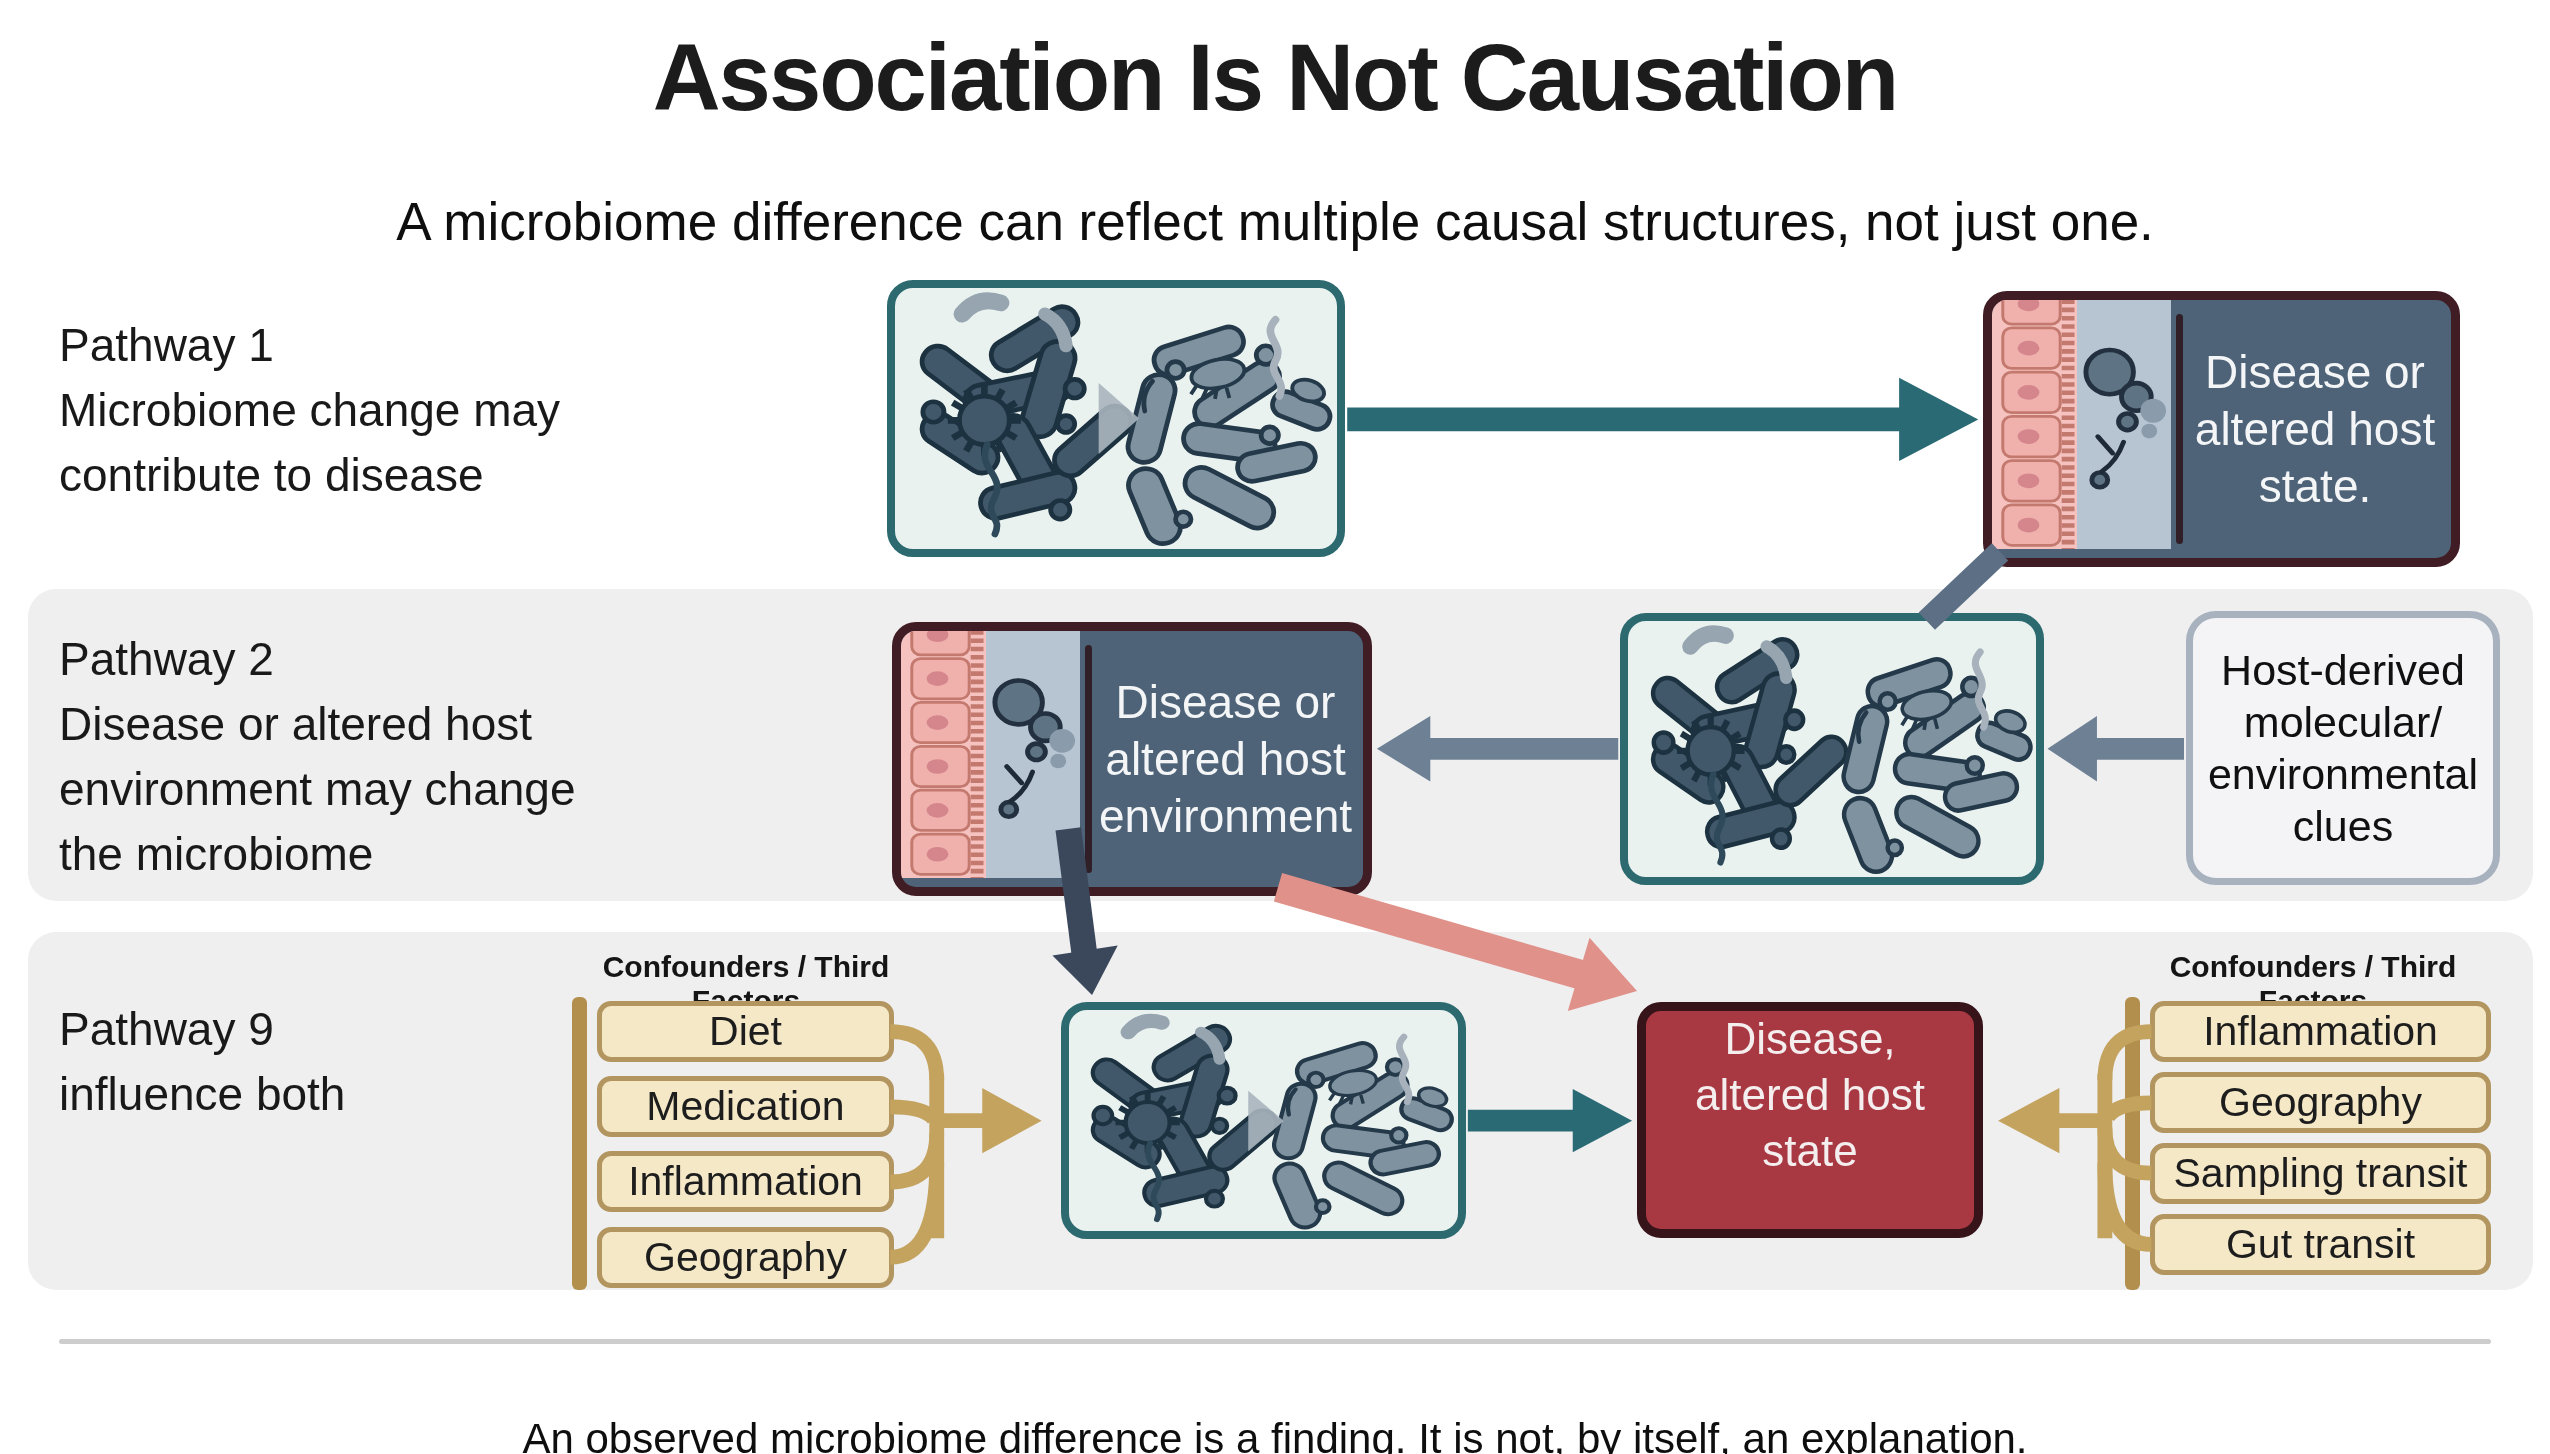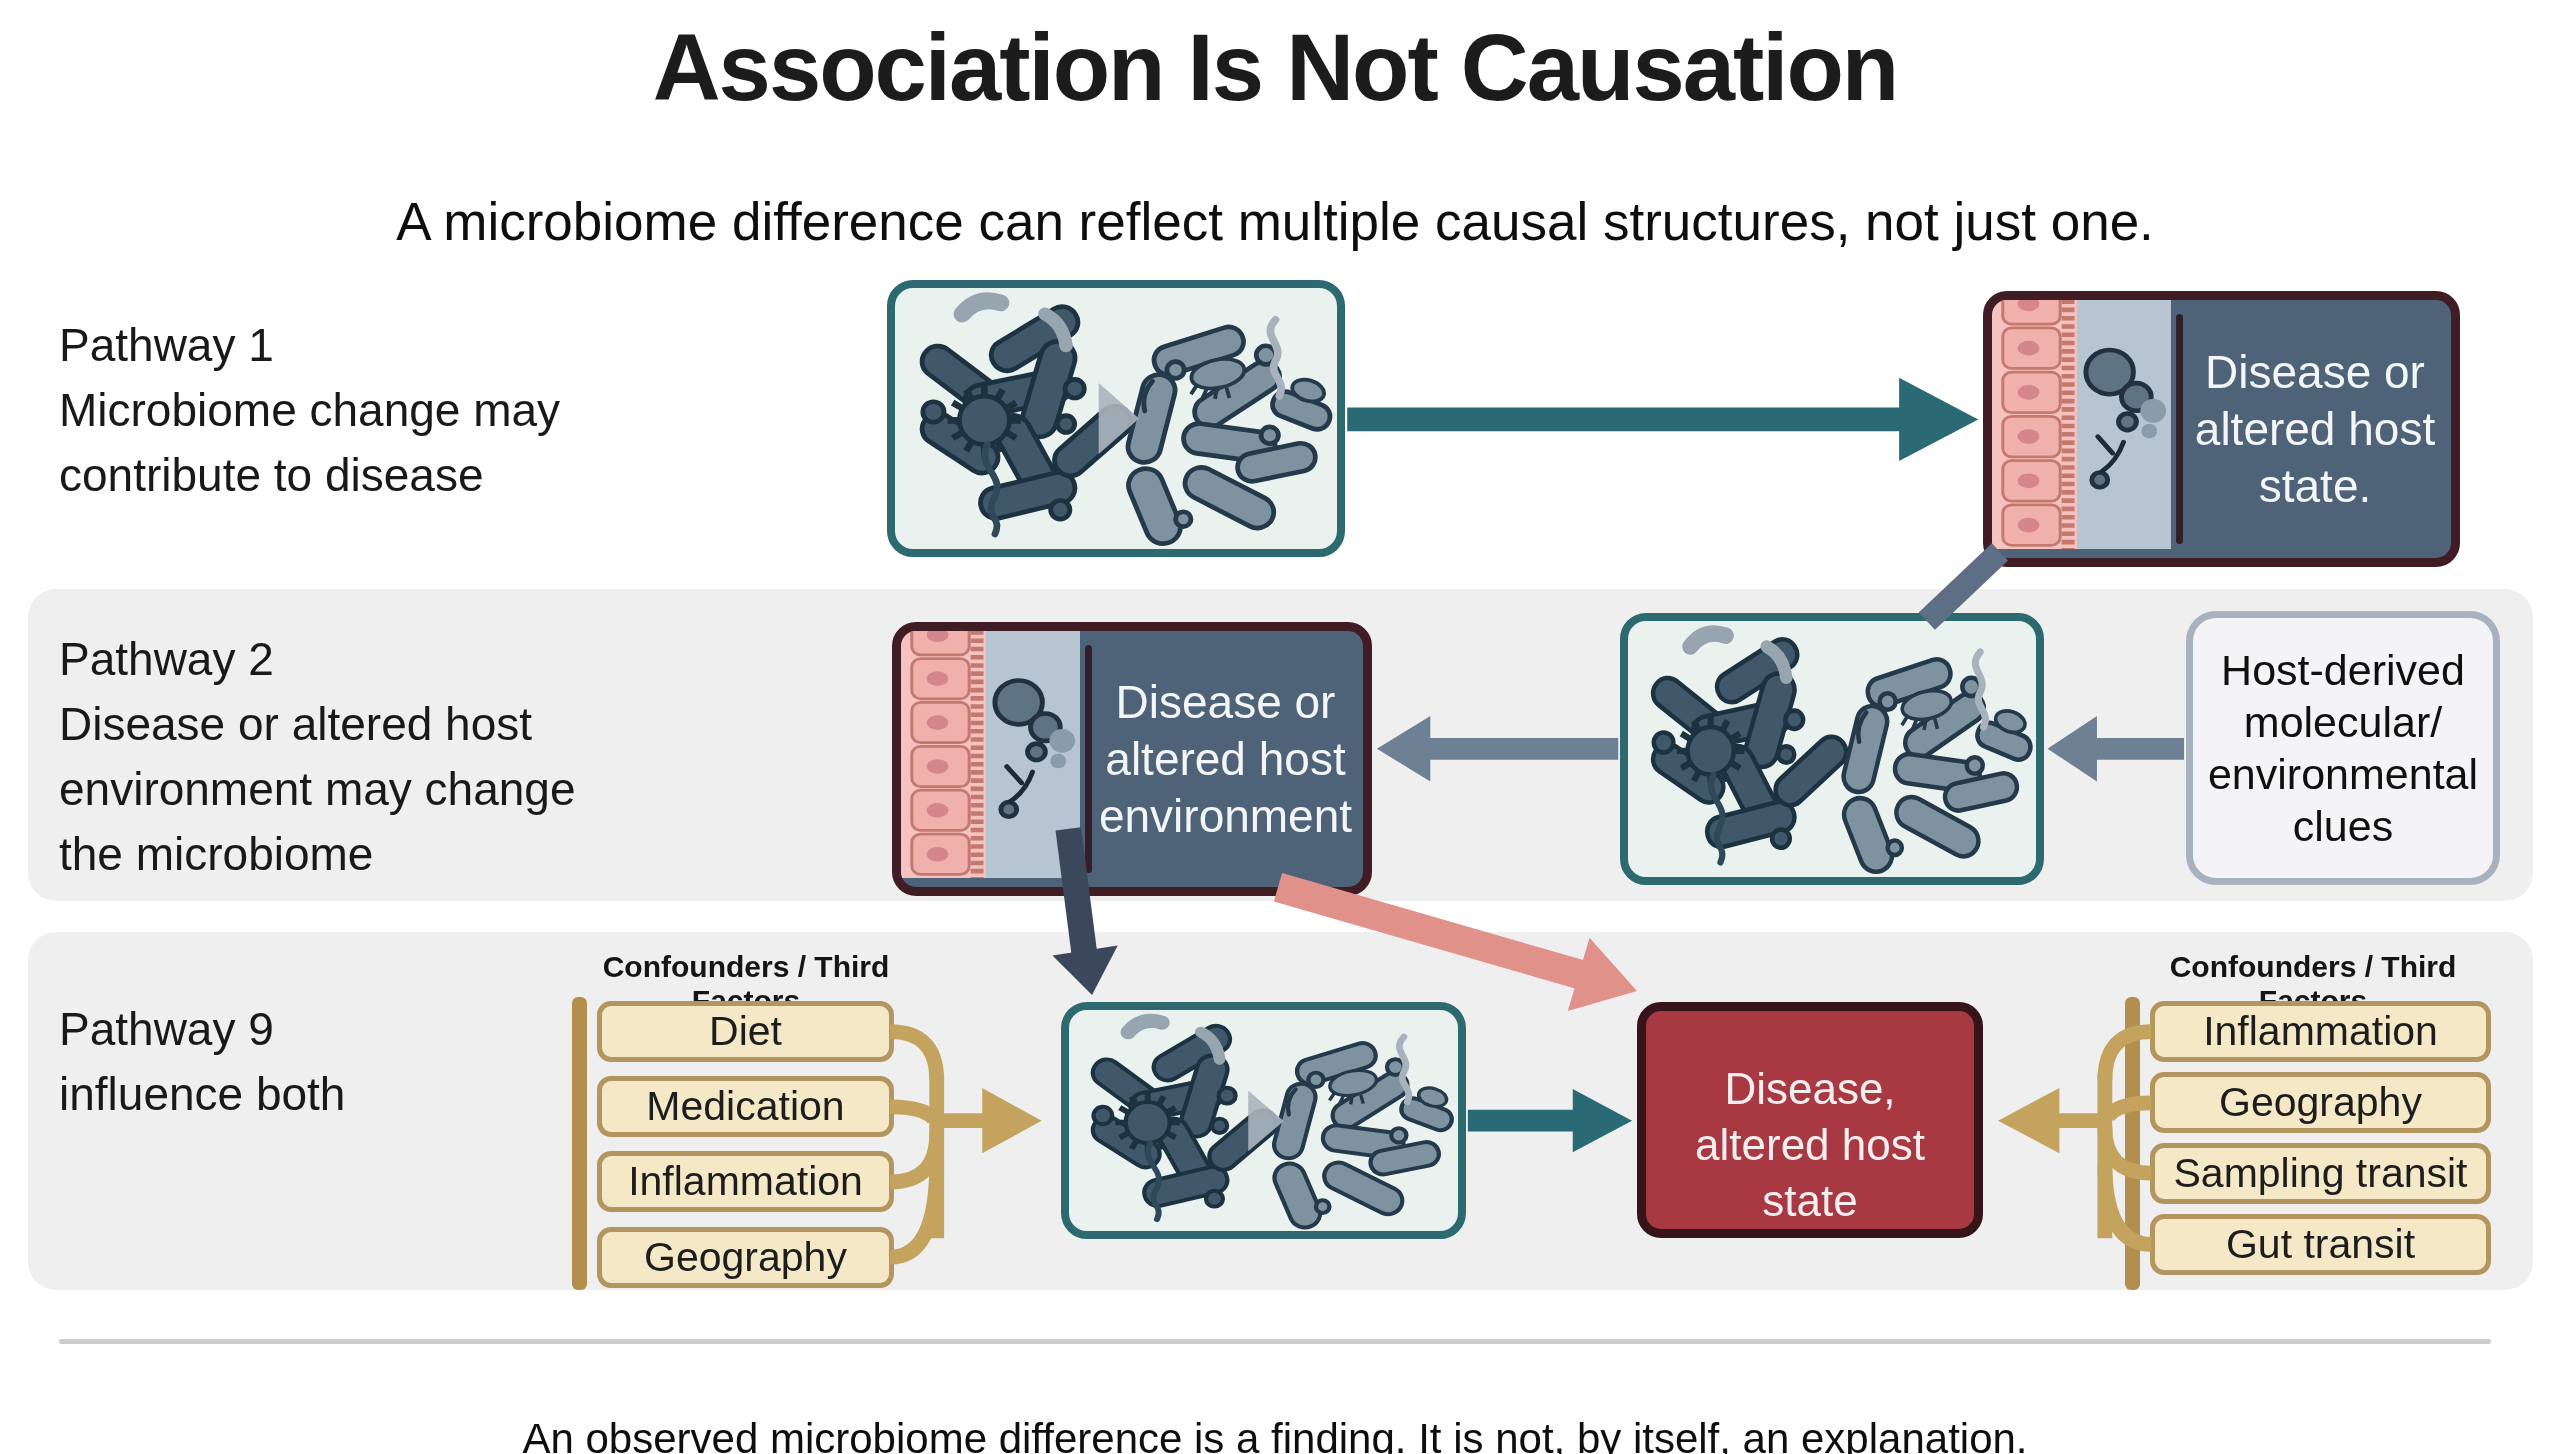--- a/index.html
+++ b/index.html
@@ -18,21 +18,21 @@
                box-sizing:border-box;overflow:hidden;margin-top:11px;}
   .disease-box .txt{position:absolute;left:193px;right:6px;top:0;bottom:0;
       display:flex;align-items:center;justify-content:center;text-align:center;
       font-size:46px;line-height:57px;color:#f3f5f7;}
   .disease-divider{position:absolute;left:184px;top:14px;bottom:14px;width:7px;
       background:#301f26;border-radius:4px;}
   .clues-box{background:#f4f4f6;border:7px solid #a8b2bf;border-radius:30px;
       box-sizing:border-box;display:flex;align-items:center;justify-content:center;
       text-align:center;font-size:43px;line-height:52px;color:#101010;}
   .red-box{background:#a83943;border:9px solid #371419;border-radius:24px;
-      box-sizing:border-box;display:flex;align-items:flex-end;justify-content:center;
+      box-sizing:border-box;display:flex;align-items:flex-start;justify-content:center;
       text-align:center;font-size:44px;line-height:56px;color:#f5eeee;}
   .conf-heading{font-size:30px;font-weight:700;color:#151515;text-align:center;}
   .conf-bar{background:#b28f4d;border-radius:6px;}
   .conf-item{background:#f4e8c7;border:5px solid #b2955f;border-radius:14px;
       box-sizing:border-box;display:flex;align-items:center;justify-content:center;
       font-size:41px;color:#1d1d1d;}
   .footer-divider{background:#cdcdcd;height:5px;border-radius:3px;}
   .caption{width:100%;text-align:center;font-size:42px;color:#0e0e0e;margin-top:42px;}
   svg{display:block;}
   .overlay{pointer-events:none;}
@@ -131,21 +131,21 @@
         <circle cx="172" cy="130" r="13" fill="#8a9cab"></circle>
         <circle cx="168" cy="152" r="8" fill="#8a9cab"></circle>
         <path d="M 120 196 Q 135 185 142 164 M 131 176 L 116 158" stroke="#1e2a37" stroke-width="5" fill="none" stroke-linecap="round"></path>
       </symbol>
     </defs>
   </svg>
 
   <div class="abs band" style="left:28px;top:589px;width:2505px;height:312px"></div>
   <div class="abs band" style="left:28px;top:932px;width:2505px;height:358px"></div>
 
-  <div class="abs title" style="top:14px">Association Is Not Causation</div>
+  <div class="abs title" style="top:24px">Association Is Not Causation</div>
   <div class="abs subtitle" style="top:150px">A microbiome difference can reflect multiple causal structures, not just one.</div>
 
   <div class="abs pathway-label" style="left:59px;top:313px">
     <div>Pathway 1</div>
     <div>Microbiome change may</div>
     <div>contribute to disease</div>
   </div>
   <div class="abs pathway-label" style="left:59px;top:627px">
     <div>Pathway 2</div>
     <div>Disease or altered host</div>

